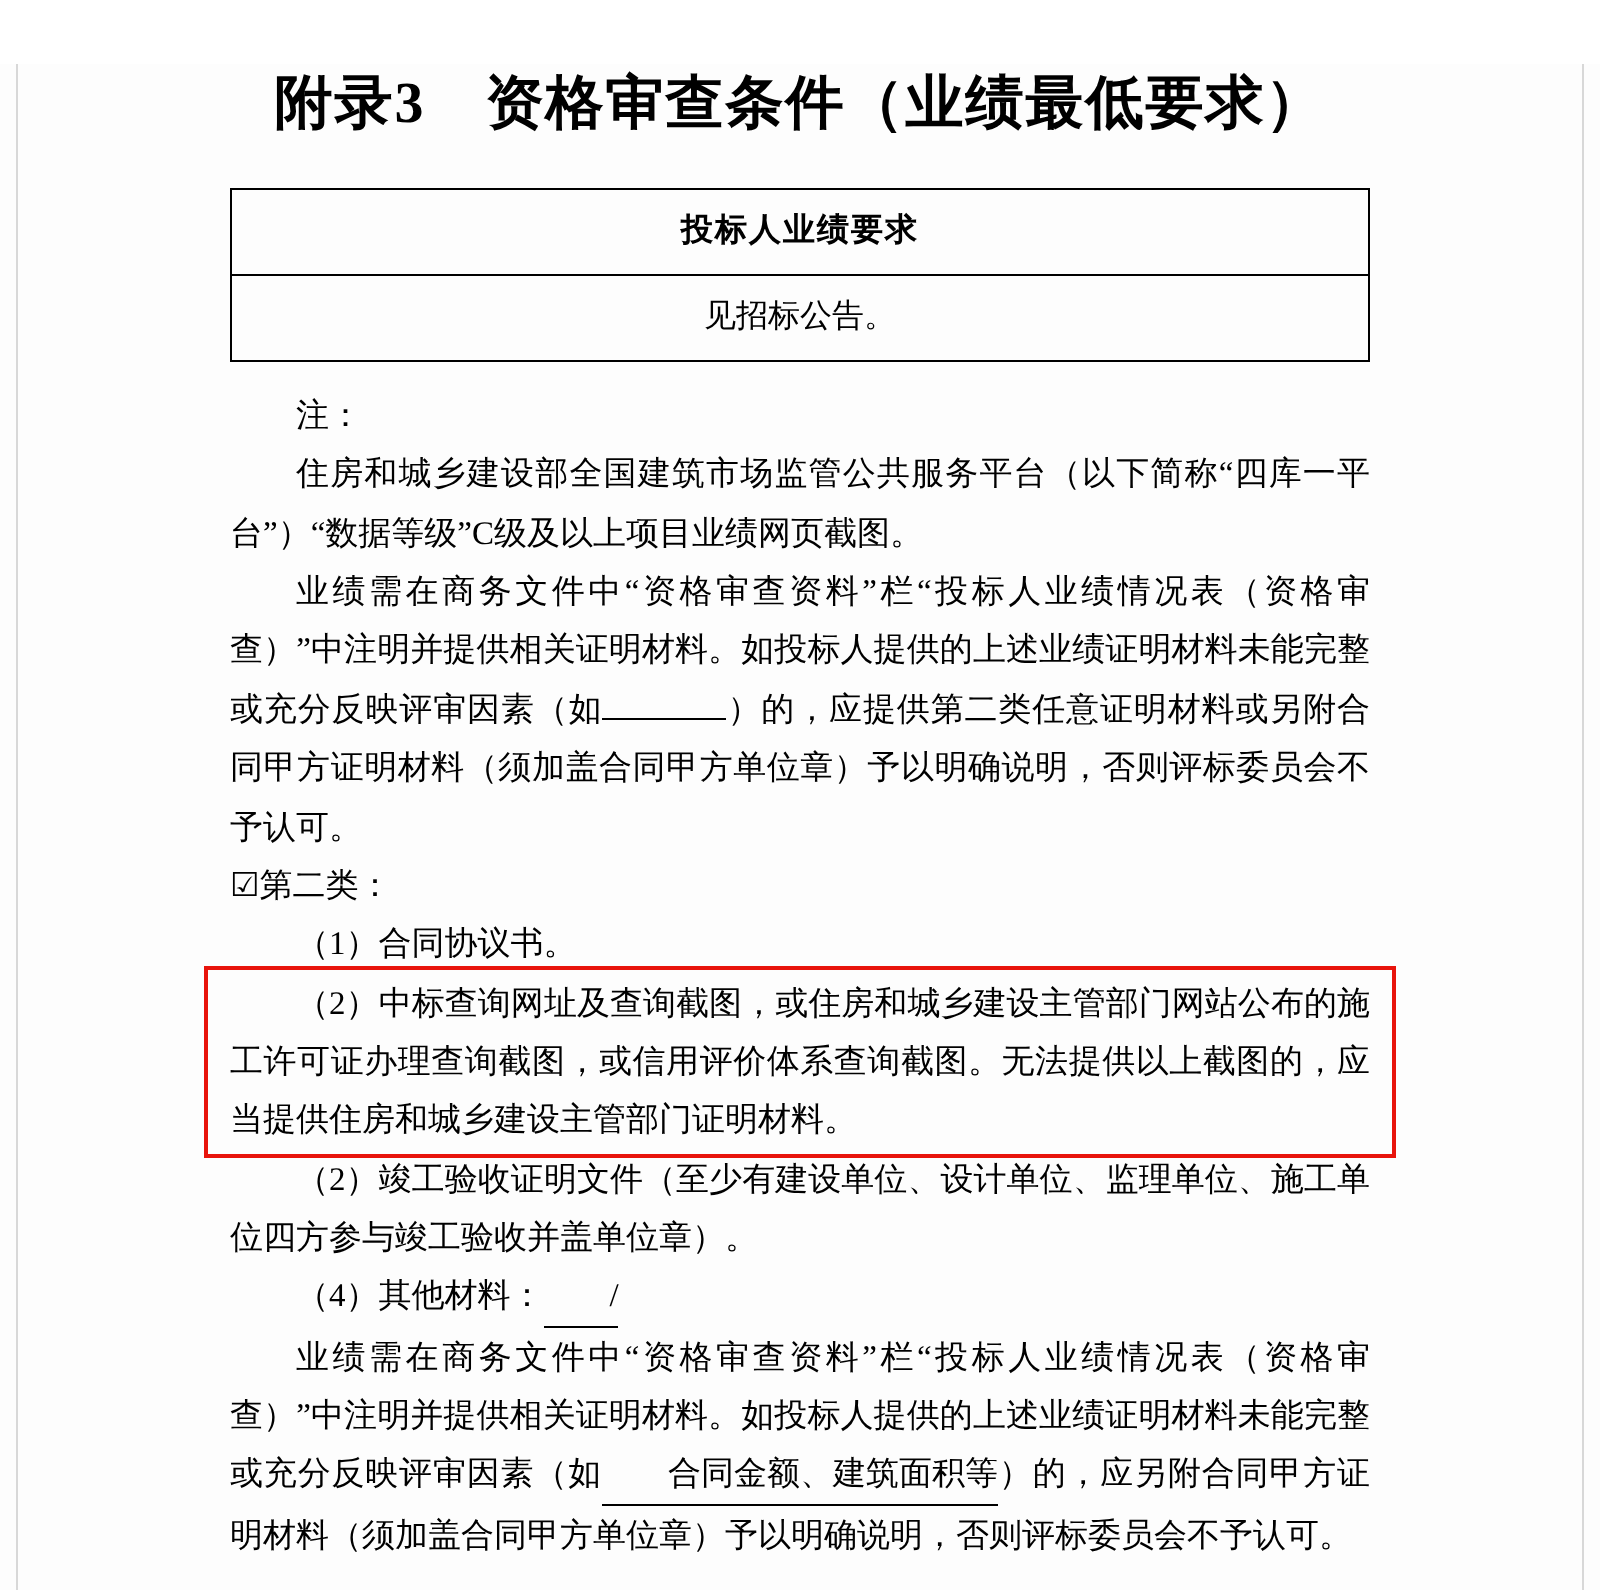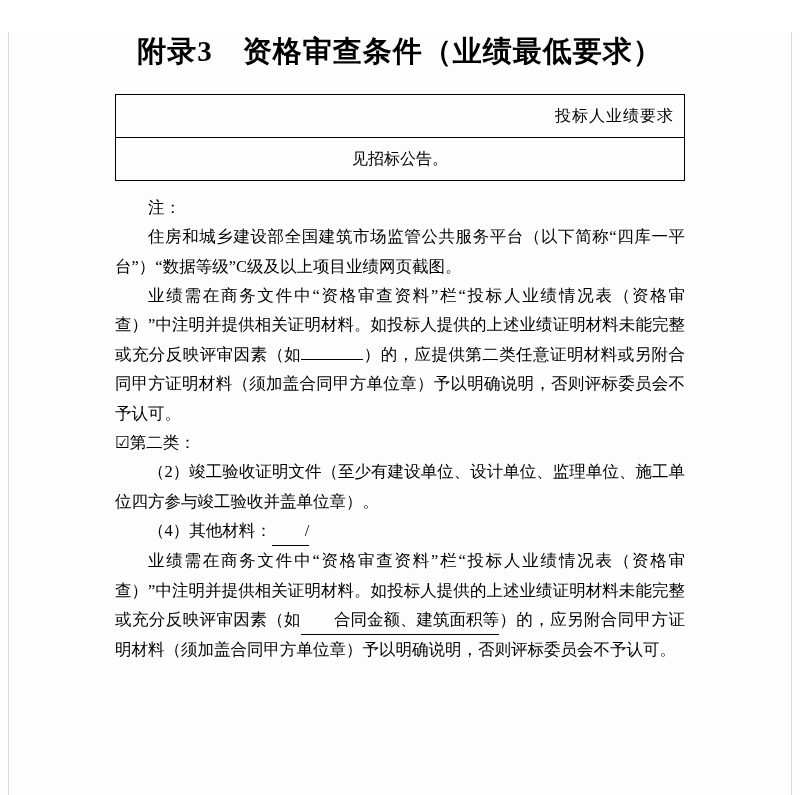--- a/index.html
+++ b/index.html
@@ -53,22 +53,22 @@
     width: 100%;
     table-layout: fixed;
   }
   table.req-table td {
     border: 1px solid #000;
     padding: 9px 10px;
     font-size: 16px;
     line-height: 1.5;
   }
   td.req-head {
-    text-align: right;
-    font-weight: normal;
+    text-align: center;
+    font-weight: bold;
     font-size: 17px;
     letter-spacing: 1px;
     padding: 11px 10px;
   }
   td.req-body {
     text-align: center;
     padding: 10px 10px 11px 10px;
   }
 
   .body-text {
@@ -142,21 +142,26 @@
       <p class="p indent-note note-label">注：</p>
 
 
 
       <p class="p indent1">住房和城乡建设部全国建筑市场监管公共服务平台（以下简称“四库一平台”）“数据等级”C级及以上项目业绩网页截图。</p>
 
       <p class="p indent1"><span>业绩需在商务文件中“资格审查资料”栏“投标人业绩情况表（资格审查）”中注明并提供相关证明材料。如投标人提供的上述业绩证明材料未能完整或充分反映评审因素（如</span><span class="blank-ul"></span><span>）的，应提供第二类任意证明材料或另附合同甲方证明材料（须加盖合同甲方单位章）予以明确说明，否则评标委员会不予认可。</span></p>
 
       <p class="p"><span>☑</span><span>第二类：</span></p>
 
+      <p class="p indent1">（1）合同协议书。</p>
 
+      <div class="highlight-wrap">
+        <p class="p indent1">（2）中标查询网址及查询截图，或住房和城乡建设主管部门网站公布的施工许可证办理查询截图，或信用评价体系查询截图。无法提供以上截图的，应当提供住房和城乡建设主管部门证明材料。</p>
+        <div class="redbox" style="left:-13px; right:-13px; top:-4px; bottom:-4px;"></div>
+      </div>
 
       <p class="p indent1">（2）竣工验收证明文件（至少有建设单位、设计单位、监理单位、施工单位四方参与竣工验收并盖单位章）。</p>
 
       <p class="p indent1"><span>（4）其他材料：</span><span class="blank-ul-sm">/</span></p>
 
       <p class="p indent1"><span>业绩需在商务文件中“资格审查资料”栏“投标人业绩情况表（资格审查）”中注明并提供相关证明材料。如投标人提供的上述业绩证明材料未能完整或充分反映评审因素（如</span><span class="blank-ul-wide">合同金额、建筑面积等</span><span>）的，应另附合同甲方证明材料（须加盖合同甲方单位章）予以明确说明，否则评标委员会不予认可。</span></p>
 
     </div>
   </div>
 </div>

